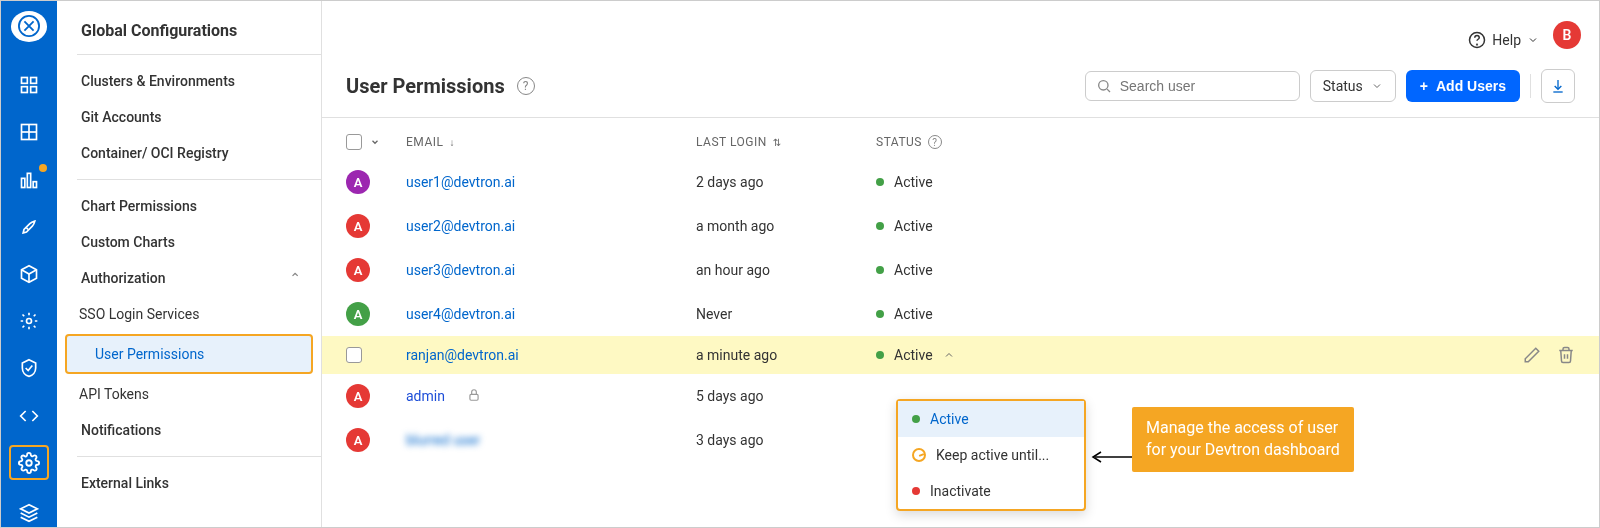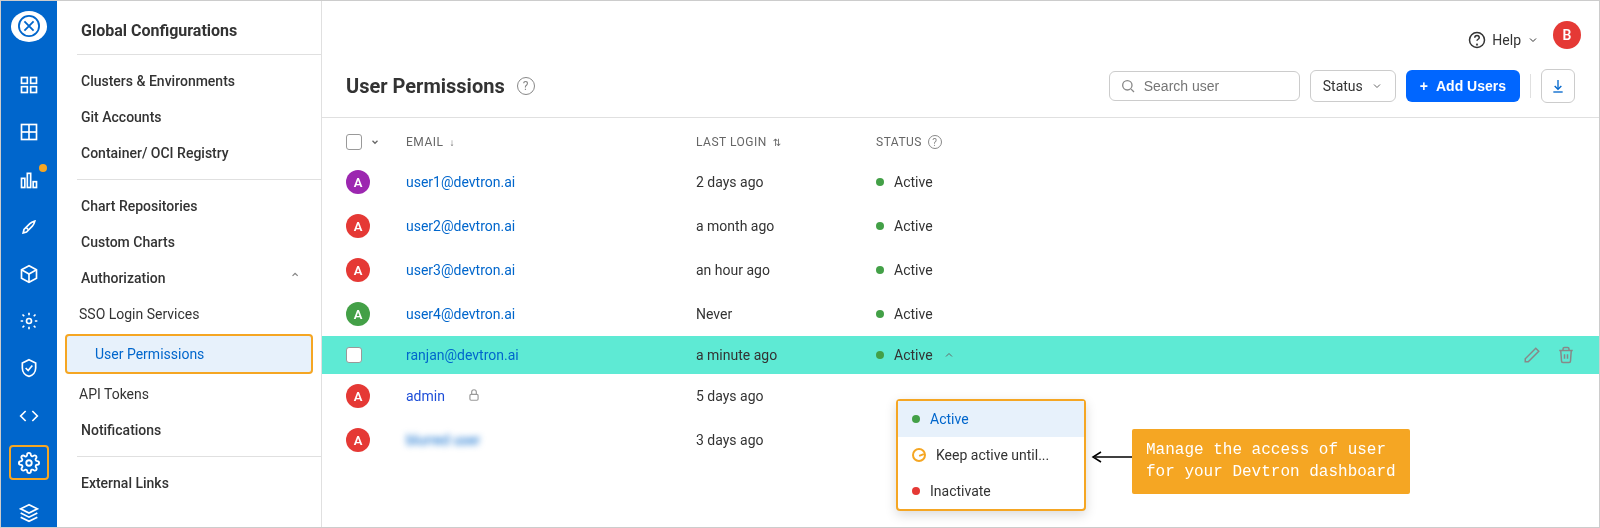--- a/index.html
+++ b/index.html
@@ -21,42 +21,42 @@
     .sidebar .chev { color: #888; font-size: 14px; }
     .main { flex: 1; display: flex; flex-direction: column; }
     .topbar-right { position: absolute; right: 18px; top: 20px; display: flex; align-items: flex-end; gap: 14px; }
     .help { display: flex; align-items: center; gap: 6px; cursor: pointer; font-size: 14px; color: #333; }
     .avatar-b { width: 28px; height: 28px; border-radius: 50%; background: #e53935; color: #fff; display: flex; align-items: center; justify-content: center; font-weight: 600; font-size: 14px; }
     .title-row { display: flex; align-items: center; justify-content: space-between; padding: 18px 24px 14px 24px; border-bottom: 1px solid #e0e0e0; margin-top: 50px; }
     .title-left { display: flex; align-items: center; gap: 12px; }
     .page-title { font-size: 20px; font-weight: 700; }
     .q-icon { color: #888; border: 1px solid #888; border-radius: 50%; width: 18px; height: 18px; display: flex; align-items: center; justify-content: center; font-size: 12px; }
     .title-right { display: flex; align-items: center; gap: 10px; }
-    .search-box { display: flex; align-items: center; border: 1px solid #ccc; border-radius: 6px; padding: 6px 10px; width: 191px; color: #888; gap: 8px; }
+    .search-box { display: flex; align-items: center; border: 1px solid #ccc; border-radius: 6px; padding: 6px 10px; width: 215px; color: #888; gap: 8px; }
     .search-box input { border: none; outline: none; font-size: 14px; flex: 1; background: transparent; }
     .filter-btn { display: flex; align-items: center; gap: 8px; border: 1px solid #ccc; border-radius: 6px; padding: 7px 12px; cursor: pointer; background: #fff; }
     .primary-btn { display: flex; align-items: center; gap: 8px; background: #0066ff; color: #fff; border: none; border-radius: 6px; padding: 8px 14px; font-weight: 600; cursor: pointer; font-size: 14px; }
     .icon-btn { border: 1px solid #ccc; border-radius: 6px; width: 34px; height: 34px; display: flex; align-items: center; justify-content: center; cursor: pointer; color: #0066cc; }
     .divider-v { width: 1px; height: 24px; background: #e0e0e0; }
     .table-head, .table-row { display: grid; grid-template-columns: 60px 290px 180px 260px auto 80px; align-items: center; padding: 10px 24px; }
     .table-head { color: #666; font-size: 12px; text-transform: uppercase; letter-spacing: 0.5px; padding-top: 16px; padding-bottom: 10px; }
     .th { display: flex; align-items: center; gap: 6px; }
     .sort-icon { font-size: 10px; }
     .cb { width: 16px; height: 16px; border: 1.5px solid #999; border-radius: 3px; background: #fff; }
     .cb-wrap { display: flex; align-items: center; gap: 8px; }
     .avatar-sm { width: 24px; height: 24px; border-radius: 50%; display: flex; align-items: center; justify-content: center; color: #fff; font-size: 13px; font-weight: 600; }
     .av-purple { background: #9c27b0; }
     .av-red { background: #e53935; }
     .av-green { background: #43a047; }
     .email-cell { display: flex; align-items: center; gap: 16px; }
     .email-link { color: #0066cc; cursor: pointer; }
     .status-cell { display: flex; align-items: center; gap: 10px; }
     .dot-green { width: 8px; height: 8px; background: #43a047; border-radius: 50%; }
     .dot-red { width: 8px; height: 8px; background: #e53935; border-radius: 50%; }
-    .table-row.hovered { background: #5eead4; }
+    .table-row.hovered { background: #fef9c3; }
     .row-actions { display: flex; align-items: center; gap: 16px; color: #888; justify-content: flex-end; }
     .row-actions svg { cursor: pointer; }
     .lock-icon { color: #999; margin-left: 6px; }
     .blur-text { filter: blur(3px); color: #0066cc; }
     .dropdown { position: absolute; background: #fff; border: 2px solid #f5a623; border-radius: 4px; box-shadow: 0 4px 12px rgba(0,0,0,0.15); width: 190px; z-index: 50; }
     .dropdown-item { display: flex; align-items: center; gap: 10px; padding: 10px 14px; cursor: pointer; }
     .dropdown-item.active { background: #e7f1fb; color: #0066cc; }
     .clock-icon { width: 14px; height: 14px; border: 2px solid #f5a623; border-radius: 50%; position: relative; display: inline-block; }
     .clock-icon:after { content: ''; position: absolute; width: 5px; height: 2px; background: #f5a623; top: 4px; left: 5px; transform: rotate(-20deg); }
     .annotation { position: absolute; background: #f5a623; color: #fff; padding: 10px 14px; font-size: 16px; line-height: 1.4; border-radius: 2px; z-index: 40; }
@@ -157,21 +157,21 @@
       <li class="section">
           <span>Git Accounts</span>
         </li>
       <li class="section">
           <span>Container/ OCI Registry</span>
         </li>
     </ul>
     <div class="sidebar-divider"></div>
     <ul>
       <li class="section">
-          <span>Chart Repositories</span>
+          <span>Chart Permissions</span>
         </li>
       <li class="section">
           <span>Custom Charts</span>
         </li>
       <li class="section">
           <span>Authorization</span>
           <span class="chev">⌃</span>
         </li>
       <li class="child">
           <span>SSO Login Services</span>
@@ -396,20 +396,20 @@
   <div class="dropdown-item">
     <span class="clock-icon"></span>
     <span>Keep active until...</span>
   </div>
   <div class="dropdown-item">
     <span class="dot-red"></span>
     <span>Inactivate</span>
   </div>
 </div>
 
-<div class="annotation" style="left:1131px; top:428px;font-family:Liberation Mono, monospace;">
+<div class="annotation" style="left:1131px; top:406px;">
   <div>Manage the access of user</div>
   <div>for your Devtron dashboard</div>
 </div>
 <svg class="arrow-line" style="left:1090px; top:450px;" width="44" height="12">
   <line x1="42" y1="6" x2="4" y2="6" stroke="#000" stroke-width="1.5"></line>
   <polyline points="10,1 2,6 10,11" fill="none" stroke="#000" stroke-width="1.5"></polyline>
 </svg>
 
 </body></html>

